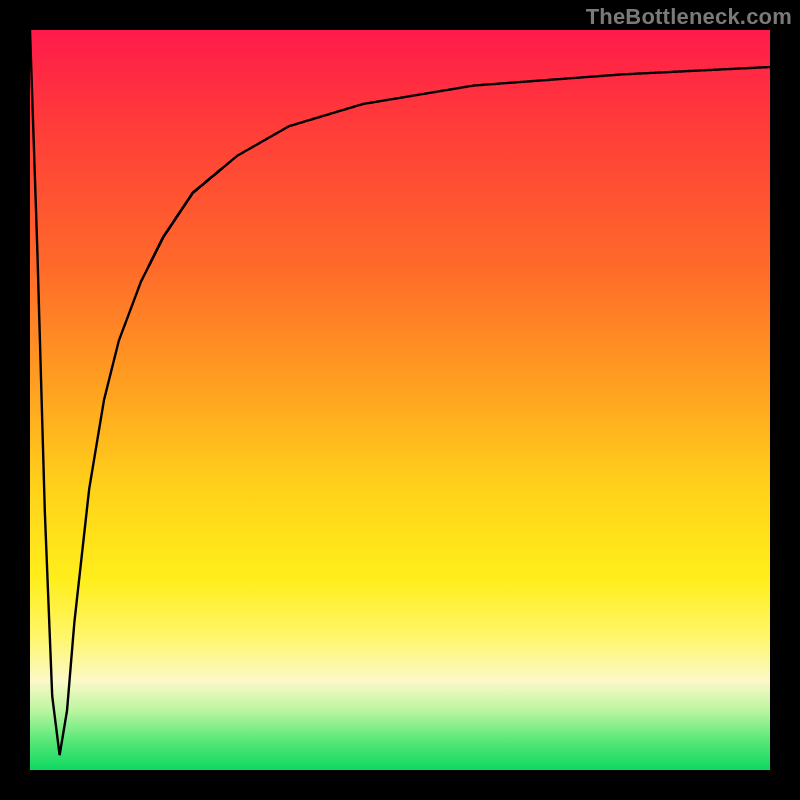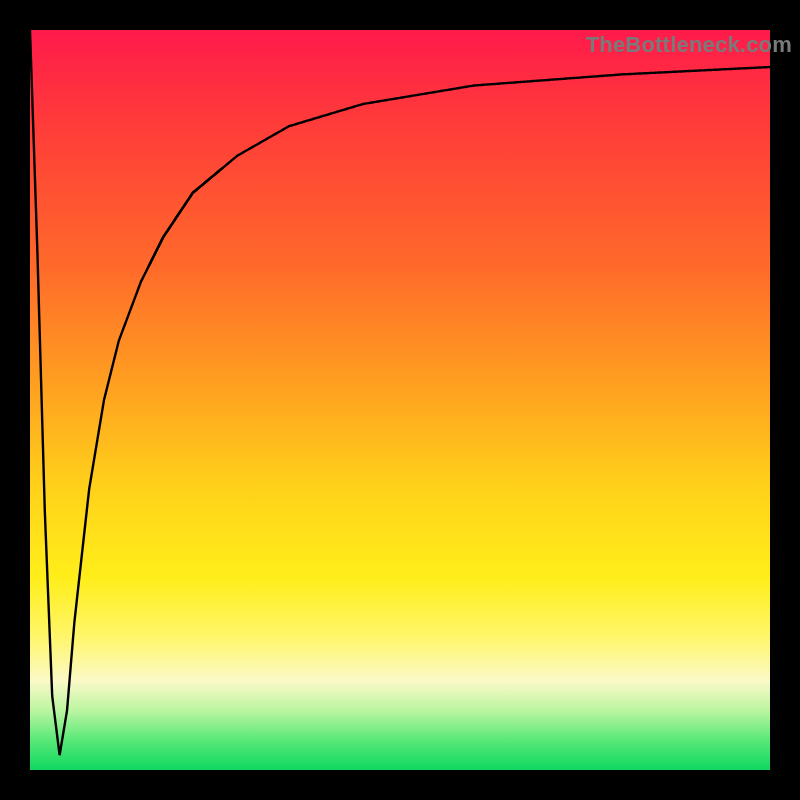--- a/index.html
+++ b/index.html
@@ -19,21 +19,20 @@
   }
   .attribution {
     position: absolute;
     top: 4px;
     right: 8px;
     color: #7a7a7a;
     font-size: 22px;
     font-weight: 600;
     letter-spacing: 0.2px;
     z-index: 20;
-    margin-top: 28px;
   }
   
   .plot {
     position: absolute;
     left: 30px;
     top: 30px;
     width: 740px;
     height: 740px;
     
     background:

